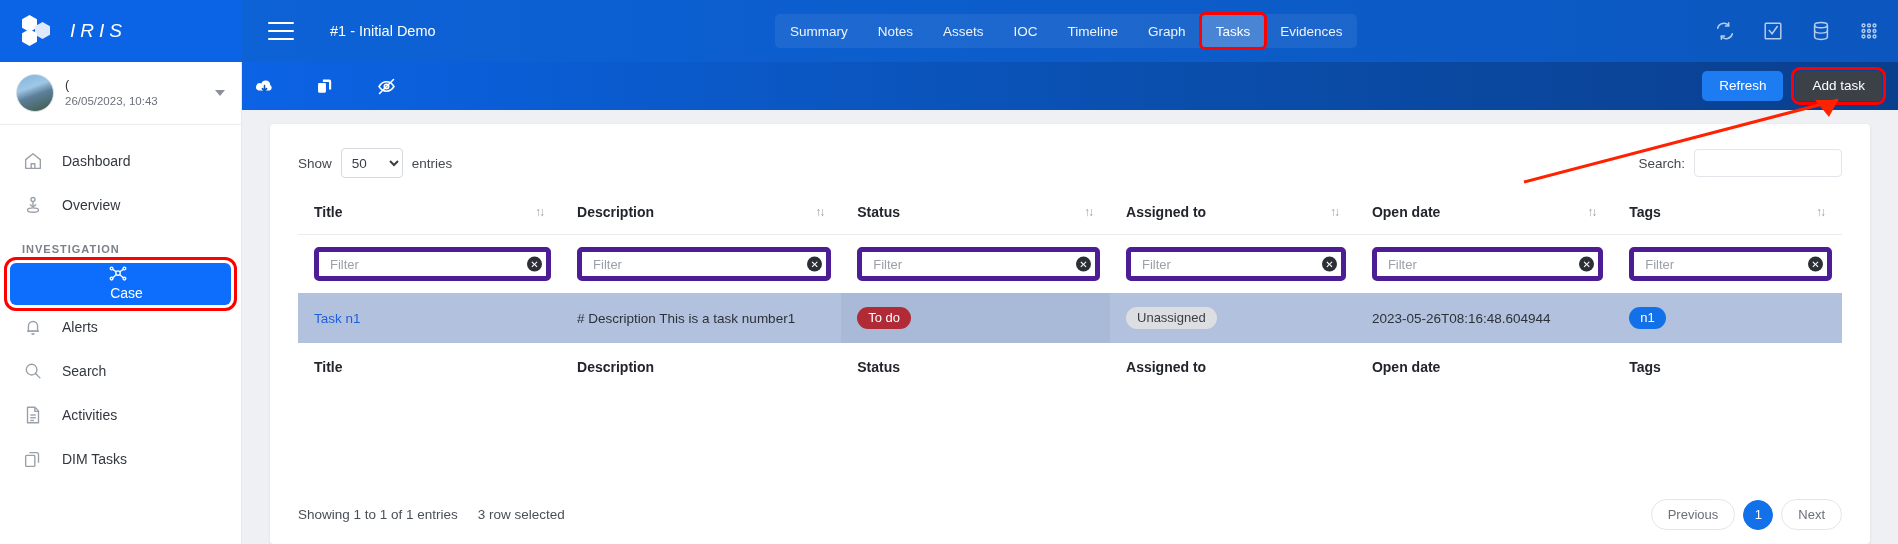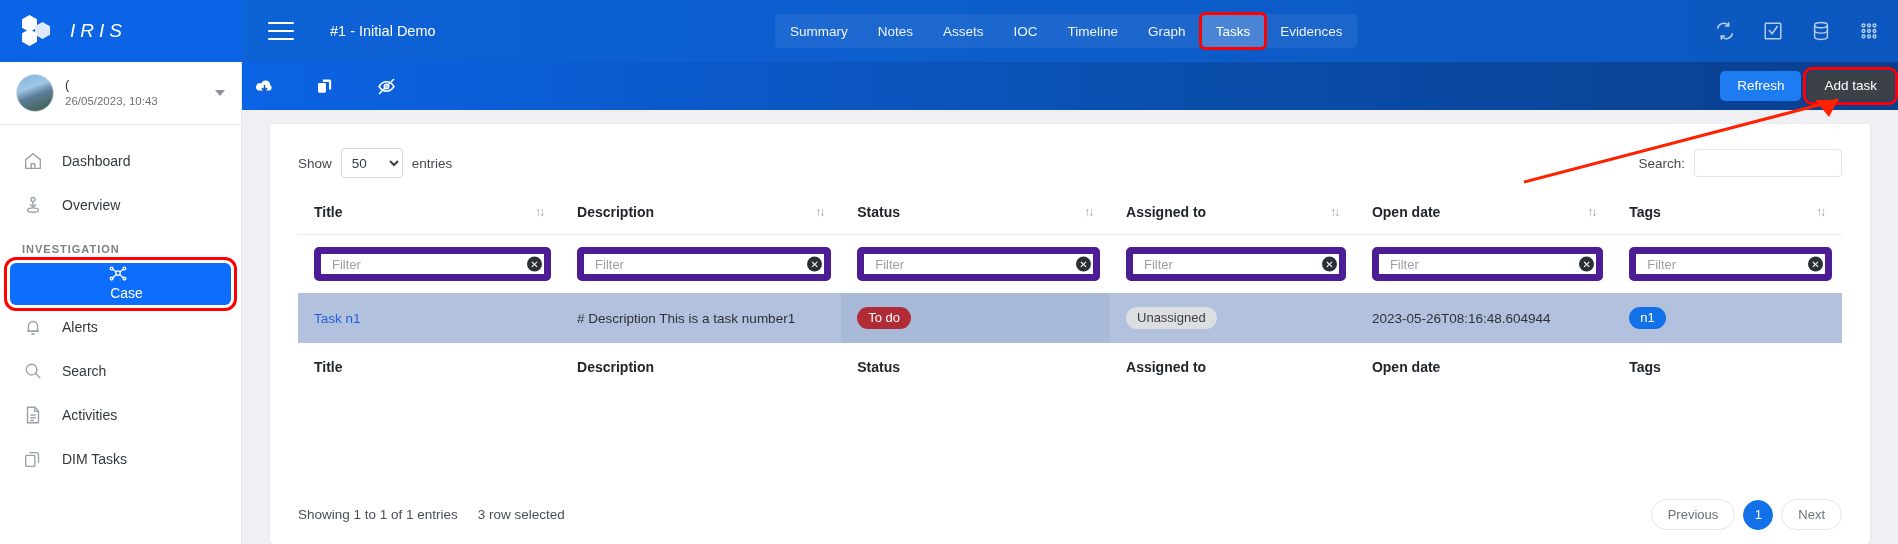--- a/index.html
+++ b/index.html
@@ -64,21 +64,21 @@
 
   
   .actionbar {
     position: absolute; top: 62px; left: 242px; width: 1656px; height: 48px;
     background: linear-gradient(90deg, #0b63e5 0%, #0a4fae 55%, #0a3f8e 100%);
     display: flex; align-items: center;
   }
   .act-icons { display: flex; align-items: center; gap: 40px; margin-left: 12px; }
   .act-icons .ic { width: 21px; height: 21px; cursor: pointer; }
   .act-right {
-    margin-left: auto; display: flex; align-items: flex-end; gap: 6px; padding-right: 4px;
+    margin-left: auto; display: flex; align-items: flex-end; gap: 12px; padding-right: 16px;
   }
   .btn {
     font-family: "Liberation Sans", sans-serif; font-size: 13.5px;
     border-radius: 5px; padding: 8px 17px; cursor: pointer; border: none; line-height: 1;
   }
   .btn-refresh { background: #1d7cf2; color: #fff; }
   .btn-add { background: #3c4148; color: #fff; }
   .btn-add.marked { outline: 3px solid #ff0000; outline-offset: 1px; }
 
   
@@ -152,21 +152,21 @@
     font-size: 14px; color: #22262c; font-weight: 700; padding: 6px 0 14px 16px;
     position: relative; vertical-align: top; border-bottom: 1px solid #e9ebee;
   }
   th.head .sort {
     position: absolute; right: 18px; top: 7px; font-size: 12px; color: #9aa0a8;
     cursor: pointer; letter-spacing: -2px;
   }
   td.filter-cell { padding: 12px 10px 12px 16px; }
   .filter-box { position: relative; }
   .filter-input {
-    width: 100%; height: 34px; border: 7px solid #4c1d95; border-radius: 5px;
+    width: 100%; height: 34px; border: 5px solid #4c1d95; border-radius: 5px;
     padding: 0 32px 0 11px; font-family: "Liberation Sans", sans-serif;
     font-size: 13px; color: #44484f; background: #fff; outline: none;
   }
   .filter-input::placeholder { color: #9ba0a8; }
   .clear-x {
     position: absolute; right: 9px; top: 50%; transform: translateY(-50%);
     width: 15px; height: 15px; border-radius: 50%; background: #2b3036;
     color: #fff; font-size: 10px; line-height: 15px; text-align: center; cursor: pointer;
   }
   tr.datarow { background: #b2c1dd; }

